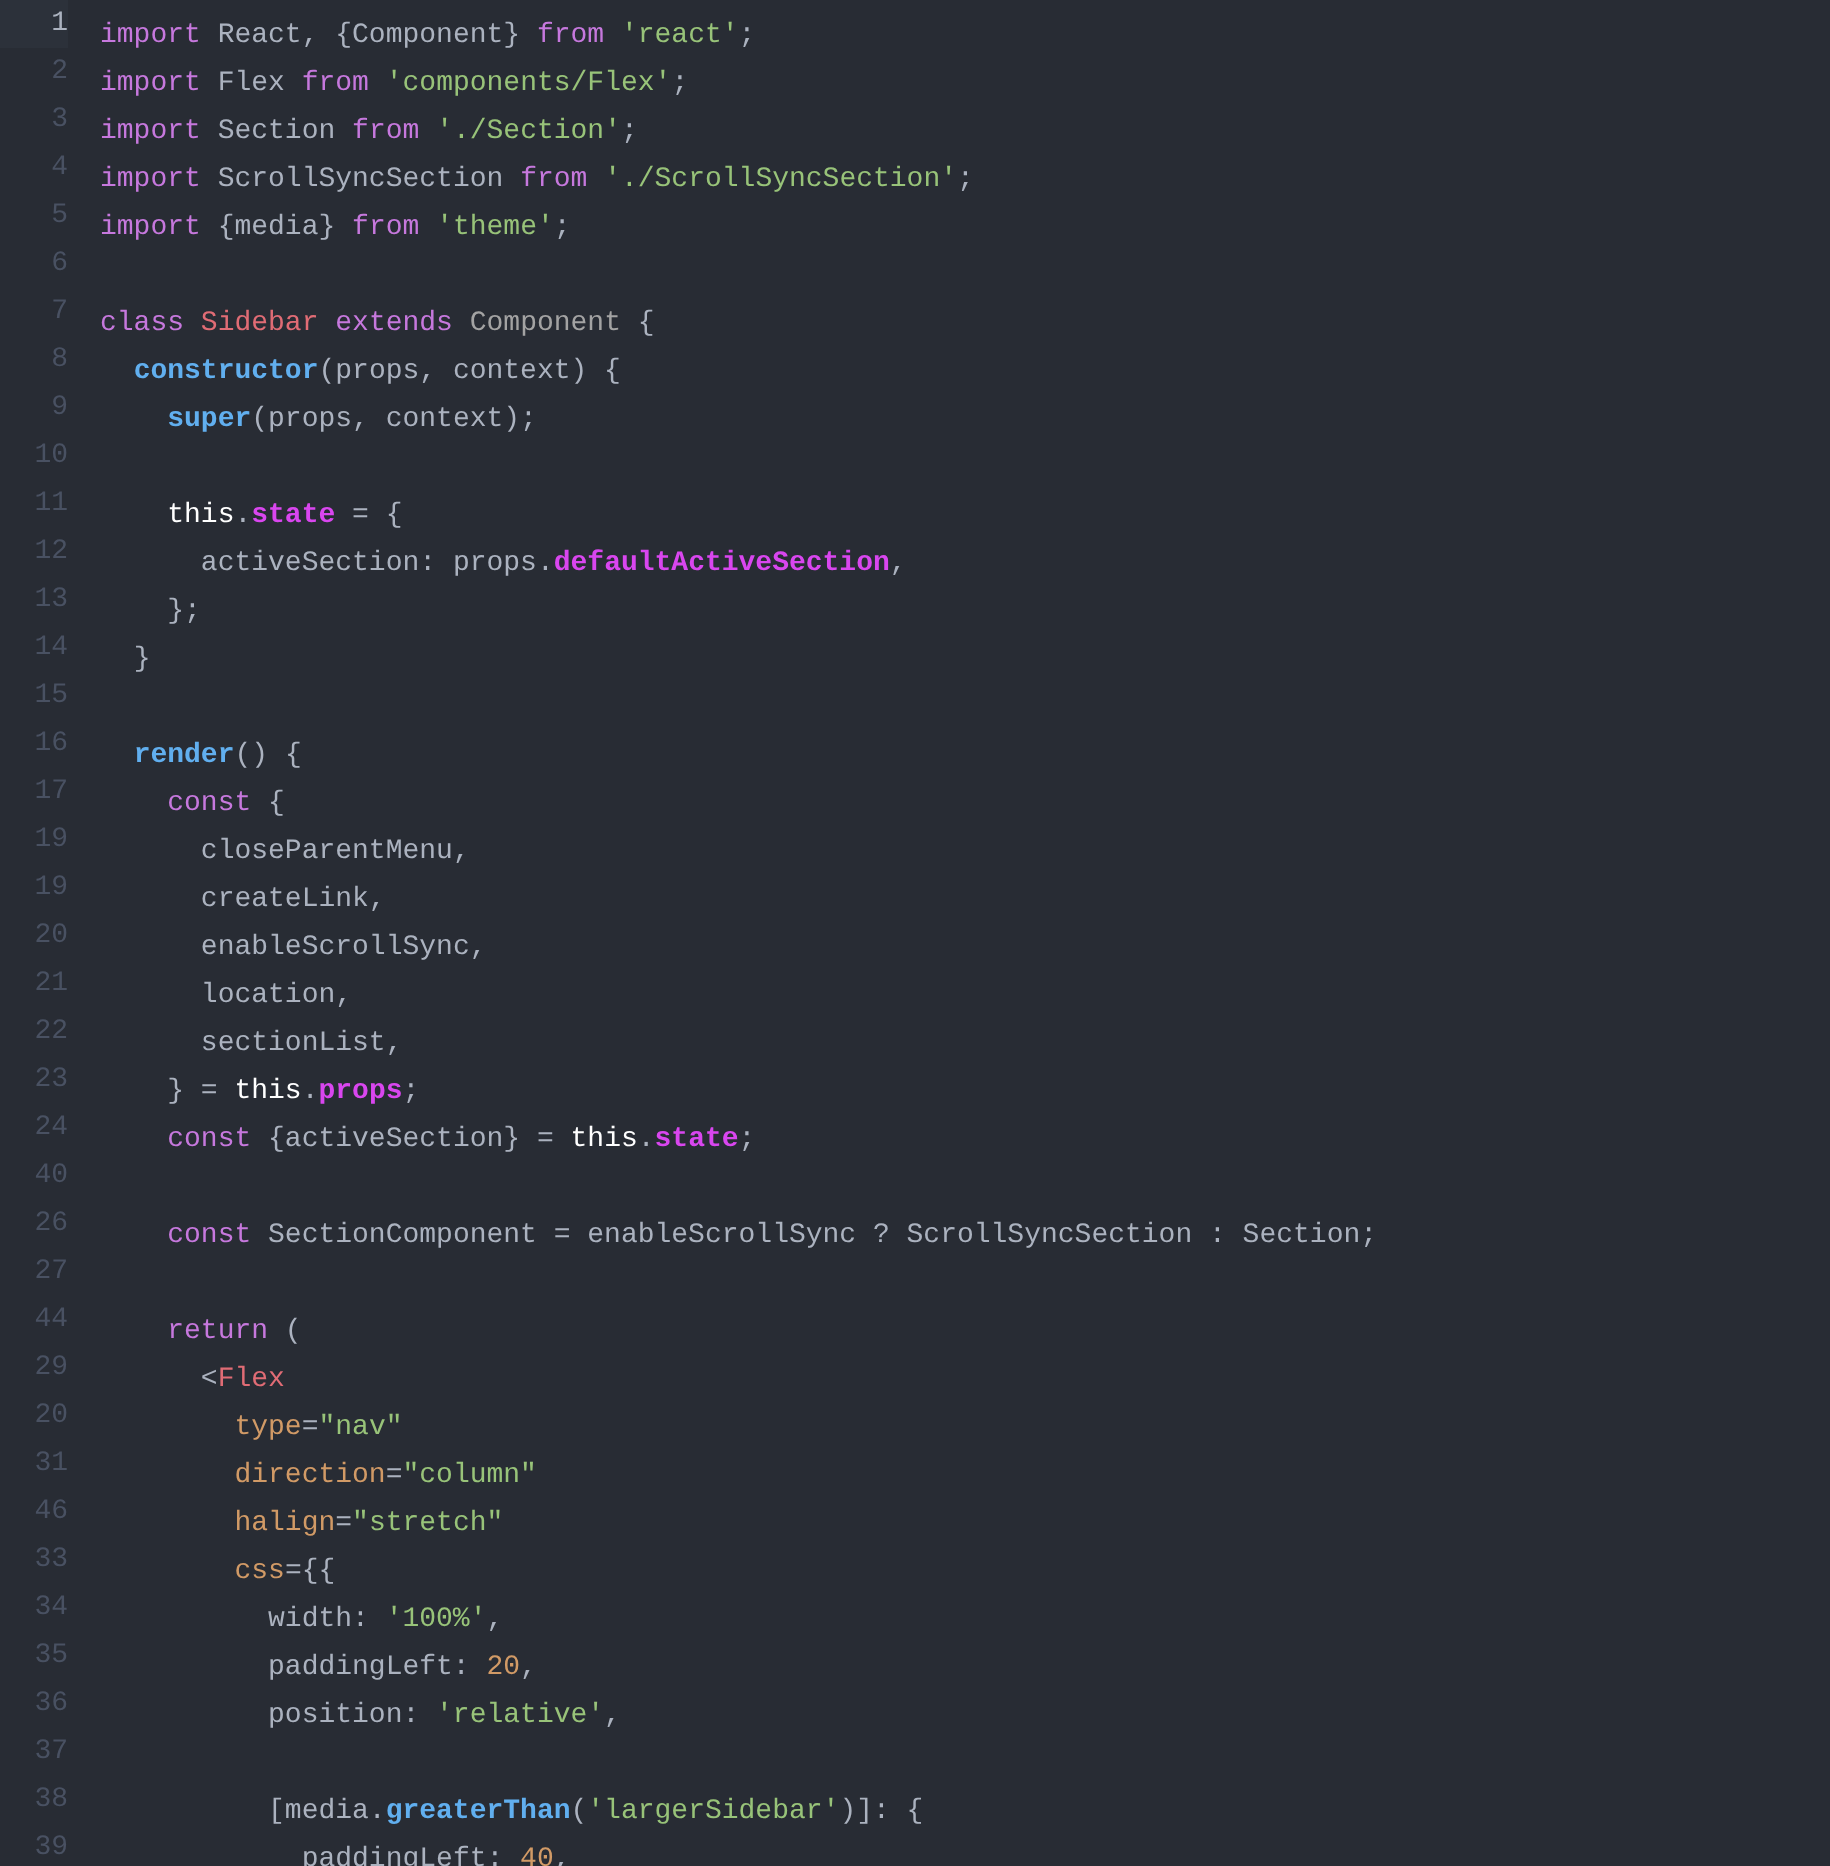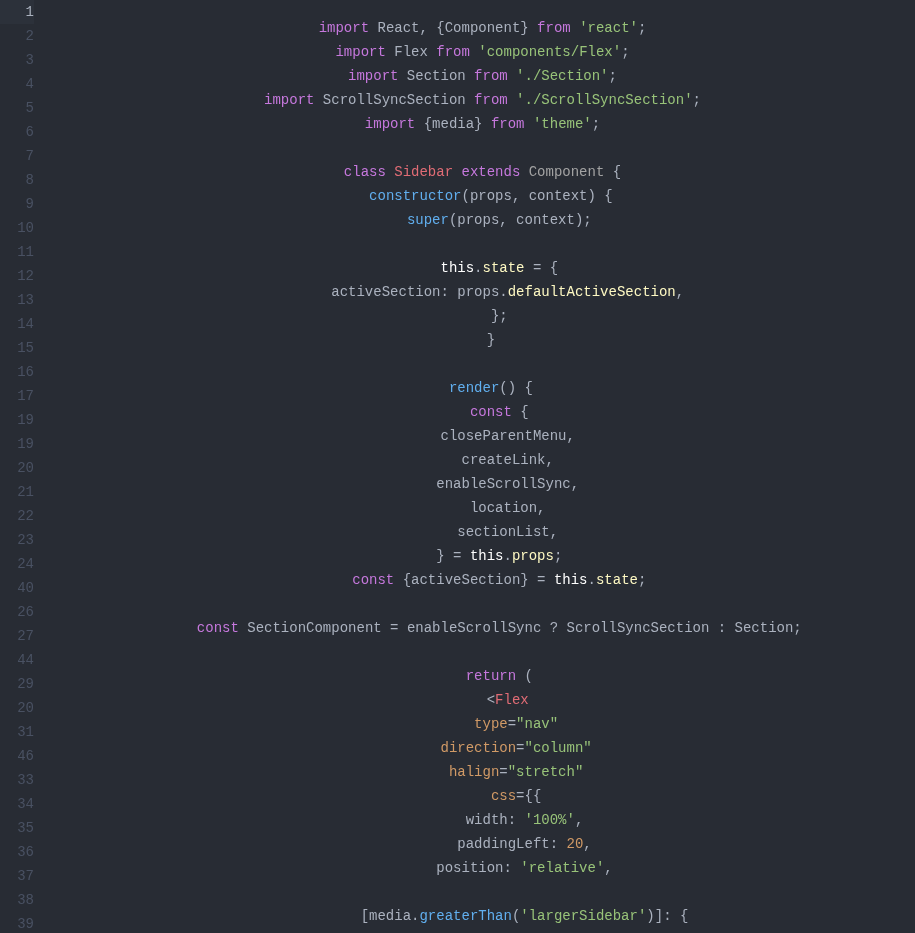--- a/index.html
+++ b/index.html
@@ -31,36 +31,35 @@
     height: 24px;
   }
   .gutter div.active {
     background: #2c313a;
     color: #abb2bf;
   }
   .code {
     flex: 1;
     white-space: pre;
     padding-left: 6px;
-    padding-top: 16px;
-    text-align: center;
+    padding-top: 6px;
   }
   .code .line {
     height: 24px;
   }
   
   .kw   { color: #c678dd; } 
   .def  { color: #abb2bf; } 
   .str  { color: #98c379; } 
-  .fn   { color: #61afef; } 
+  .fn   { color: #61afef; font-weight: bold; } 
   .cls  { color: #a3a3a3; } 
   .attr { color: #d19a66; } 
   .num  { color: #d19a66; } 
   .self { color: #ffffff; } 
-  .prop { color: #fef9c3; } 
+  .prop { color: #d946ef; font-weight: bold; } 
   .comp { color: #e06c75; text-decoration-color: #d19a66; text-decoration-style: solid; } 
 </style>
 </head>
 <body>
 
 <div class="editor">
   <div class="gutter">
       <div class="active">1</div>
       <div>2</div>
       <div>3</div>

